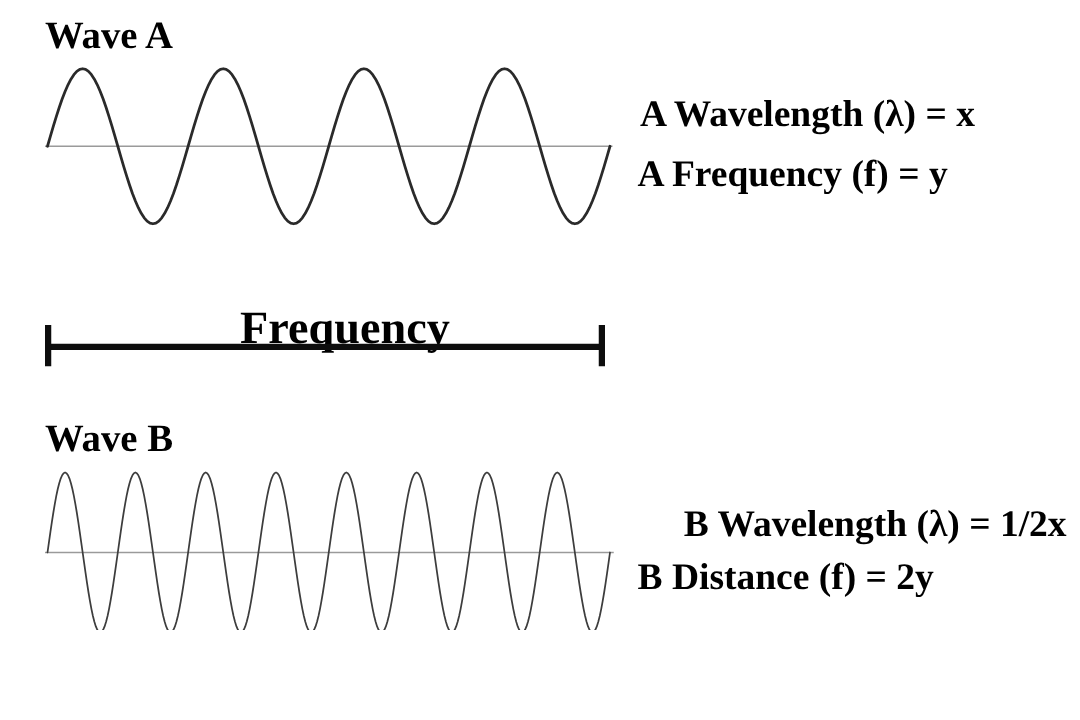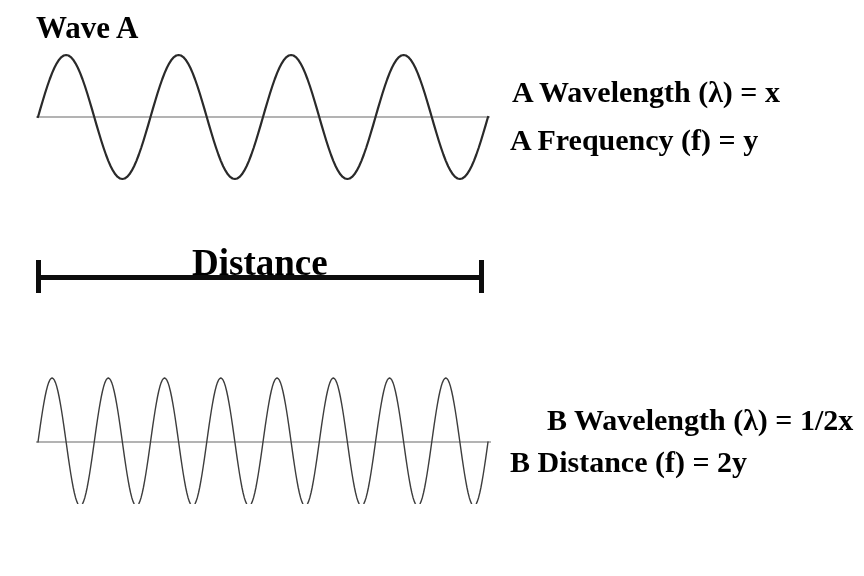--- a/index.html
+++ b/index.html
@@ -74,23 +74,24 @@
     <line class="baseline" x1="36" y1="442" x2="491" y2="442" style="stroke: rgb(154, 154, 154);"></line>
     <path class="wave wave-b" d="M38.00 442.00 L39.17 433.65 L40.34 425.44 L41.52 417.51 L42.69 410.00 L43.86 403.04 L45.03 396.75 L46.20 391.23 L47.38 386.57 L48.55 382.87 L49.72 380.18 L50.89 378.55 L52.06 378.00 L53.23 378.55 L54.41 380.18 L55.58 382.87 L56.75 386.57 L57.92 391.23 L59.09 396.75 L60.27 403.04 L61.44 410.00 L62.61 417.51 L63.78 425.44 L64.95 433.65 L66.13 442.00 L67.30 450.35 L68.47 458.56 L69.64 466.49 L70.81 474.00 L71.98 480.96 L73.16 487.25 L74.33 492.77 L75.50 497.43 L76.67 501.13 L77.84 503.82 L79.02 505.45 L80.19 506.00 L81.36 505.45 L82.53 503.82 L83.70 501.13 L84.88 497.43 L86.05 492.77 L87.22 487.25 L88.39 480.96 L89.56 474.00 L90.73 466.49 L91.91 458.56 L93.08 450.35 L94.25 442.00 L95.42 433.65 L96.59 425.44 L97.77 417.51 L98.94 410.00 L100.11 403.04 L101.28 396.75 L102.45 391.23 L103.63 386.57 L104.80 382.87 L105.97 380.18 L107.14 378.55 L108.31 378.00 L109.48 378.55 L110.66 380.18 L111.83 382.87 L113.00 386.57 L114.17 391.23 L115.34 396.75 L116.52 403.04 L117.69 410.00 L118.86 417.51 L120.03 425.44 L121.20 433.65 L122.38 442.00 L123.55 450.35 L124.72 458.56 L125.89 466.49 L127.06 474.00 L128.23 480.96 L129.41 487.25 L130.58 492.77 L131.75 497.43 L132.92 501.13 L134.09 503.82 L135.27 505.45 L136.44 506.00 L137.61 505.45 L138.78 503.82 L139.95 501.13 L141.13 497.43 L142.30 492.77 L143.47 487.25 L144.64 480.96 L145.81 474.00 L146.98 466.49 L148.16 458.56 L149.33 450.35 L150.50 442.00 L151.67 433.65 L152.84 425.44 L154.02 417.51 L155.19 410.00 L156.36 403.04 L157.53 396.75 L158.70 391.23 L159.88 386.57 L161.05 382.87 L162.22 380.18 L163.39 378.55 L164.56 378.00 L165.73 378.55 L166.91 380.18 L168.08 382.87 L169.25 386.57 L170.42 391.23 L171.59 396.75 L172.77 403.04 L173.94 410.00 L175.11 417.51 L176.28 425.44 L177.45 433.65 L178.63 442.00 L179.80 450.35 L180.97 458.56 L182.14 466.49 L183.31 474.00 L184.48 480.96 L185.66 487.25 L186.83 492.77 L188.00 497.43 L189.17 501.13 L190.34 503.82 L191.52 505.45 L192.69 506.00 L193.86 505.45 L195.03 503.82 L196.20 501.13 L197.38 497.43 L198.55 492.77 L199.72 487.25 L200.89 480.96 L202.06 474.00 L203.23 466.49 L204.41 458.56 L205.58 450.35 L206.75 442.00 L207.92 433.65 L209.09 425.44 L210.27 417.51 L211.44 410.00 L212.61 403.04 L213.78 396.75 L214.95 391.23 L216.13 386.57 L217.30 382.87 L218.47 380.18 L219.64 378.55 L220.81 378.00 L221.98 378.55 L223.16 380.18 L224.33 382.87 L225.50 386.57 L226.67 391.23 L227.84 396.75 L229.02 403.04 L230.19 410.00 L231.36 417.51 L232.53 425.44 L233.70 433.65 L234.88 442.00 L236.05 450.35 L237.22 458.56 L238.39 466.49 L239.56 474.00 L240.73 480.96 L241.91 487.25 L243.08 492.77 L244.25 497.43 L245.42 501.13 L246.59 503.82 L247.77 505.45 L248.94 506.00 L250.11 505.45 L251.28 503.82 L252.45 501.13 L253.63 497.43 L254.80 492.77 L255.97 487.25 L257.14 480.96 L258.31 474.00 L259.48 466.49 L260.66 458.56 L261.83 450.35 L263.00 442.00 L264.17 433.65 L265.34 425.44 L266.52 417.51 L267.69 410.00 L268.86 403.04 L270.03 396.75 L271.20 391.23 L272.38 386.57 L273.55 382.87 L274.72 380.18 L275.89 378.55 L277.06 378.00 L278.23 378.55 L279.41 380.18 L280.58 382.87 L281.75 386.57 L282.92 391.23 L284.09 396.75 L285.27 403.04 L286.44 410.00 L287.61 417.51 L288.78 425.44 L289.95 433.65 L291.13 442.00 L292.30 450.35 L293.47 458.56 L294.64 466.49 L295.81 474.00 L296.98 480.96 L298.16 487.25 L299.33 492.77 L300.50 497.43 L301.67 501.13 L302.84 503.82 L304.02 505.45 L305.19 506.00 L306.36 505.45 L307.53 503.82 L308.70 501.13 L309.88 497.43 L311.05 492.77 L312.22 487.25 L313.39 480.96 L314.56 474.00 L315.73 466.49 L316.91 458.56 L318.08 450.35 L319.25 442.00 L320.42 433.65 L321.59 425.44 L322.77 417.51 L323.94 410.00 L325.11 403.04 L326.28 396.75 L327.45 391.23 L328.63 386.57 L329.80 382.87 L330.97 380.18 L332.14 378.55 L333.31 378.00 L334.48 378.55 L335.66 380.18 L336.83 382.87 L338.00 386.57 L339.17 391.23 L340.34 396.75 L341.52 403.04 L342.69 410.00 L343.86 417.51 L345.03 425.44 L346.20 433.65 L347.38 442.00 L348.55 450.35 L349.72 458.56 L350.89 466.49 L352.06 474.00 L353.23 480.96 L354.41 487.25 L355.58 492.77 L356.75 497.43 L357.92 501.13 L359.09 503.82 L360.27 505.45 L361.44 506.00 L362.61 505.45 L363.78 503.82 L364.95 501.13 L366.13 497.43 L367.30 492.77 L368.47 487.25 L369.64 480.96 L370.81 474.00 L371.98 466.49 L373.16 458.56 L374.33 450.35 L375.50 442.00 L376.67 433.65 L377.84 425.44 L379.02 417.51 L380.19 410.00 L381.36 403.04 L382.53 396.75 L383.70 391.23 L384.88 386.57 L386.05 382.87 L387.22 380.18 L388.39 378.55 L389.56 378.00 L390.73 378.55 L391.91 380.18 L393.08 382.87 L394.25 386.57 L395.42 391.23 L396.59 396.75 L397.77 403.04 L398.94 410.00 L400.11 417.51 L401.28 425.44 L402.45 433.65 L403.63 442.00 L404.80 450.35 L405.97 458.56 L407.14 466.49 L408.31 474.00 L409.48 480.96 L410.66 487.25 L411.83 492.77 L413.00 497.43 L414.17 501.13 L415.34 503.82 L416.52 505.45 L417.69 506.00 L418.86 505.45 L420.03 503.82 L421.20 501.13 L422.38 497.43 L423.55 492.77 L424.72 487.25 L425.89 480.96 L427.06 474.00 L428.23 466.49 L429.41 458.56 L430.58 450.35 L431.75 442.00 L432.92 433.65 L434.09 425.44 L435.27 417.51 L436.44 410.00 L437.61 403.04 L438.78 396.75 L439.95 391.23 L441.13 386.57 L442.30 382.87 L443.47 380.18 L444.64 378.55 L445.81 378.00 L446.98 378.55 L448.16 380.18 L449.33 382.87 L450.50 386.57 L451.67 391.23 L452.84 396.75 L454.02 403.04 L455.19 410.00 L456.36 417.51 L457.53 425.44 L458.70 433.65 L459.88 442.00 L461.05 450.35 L462.22 458.56 L463.39 466.49 L464.56 474.00 L465.73 480.96 L466.91 487.25 L468.08 492.77 L469.25 497.43 L470.42 501.13 L471.59 503.82 L472.77 505.45 L473.94 506.00 L475.11 505.45 L476.28 503.82 L477.45 501.13 L478.63 497.43 L479.80 492.77 L480.97 487.25 L482.14 480.96 L483.31 474.00 L484.48 466.49 L485.66 458.56 L486.83 450.35 L488.00 442.00" style="stroke: rgb(61, 61, 61);"></path>
   </svg>
 
   <div class="wave-title" style="left:36px; top:12px;">Wave A</div>
 
   <div class="spec-label" style="left:510px; top:125px;">A Frequency (f) = y</div>
   <div class="spec-label" style="left:512px; top:77px;">A Wavelength (λ) = x</div>
 
   <div>
-    <div class="dist-label">Distance</div>
+    <div class="dist-label">Frequency</div>
     <div class="dist-bar" style="background: rgb(13, 13, 13);"></div>
     <div class="dist-tick dist-tick-left" style="background: rgb(13, 13, 13);"></div>
     <div class="dist-tick dist-tick-right" style="background: rgb(13, 13, 13);"></div>
   </div>
 
+  <div class="wave-title" style="left:36px; top:335px;">Wave B</div>
 
   <div class="spec-label" style="left:510px; top:405px;margin-left:37px;">B Wavelength (λ) = 1/2x</div>
   <div class="spec-label" style="left:510px; top:447px;">B Distance (f) = 2y</div>
 
 </div>
 
 </body></html>

